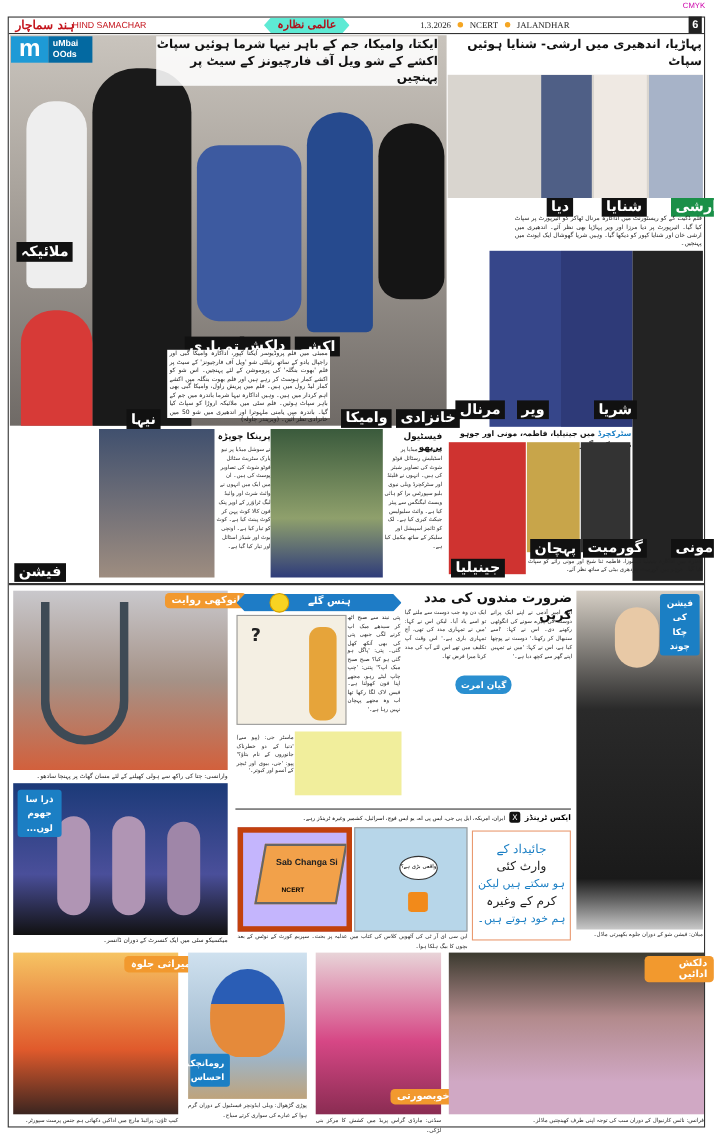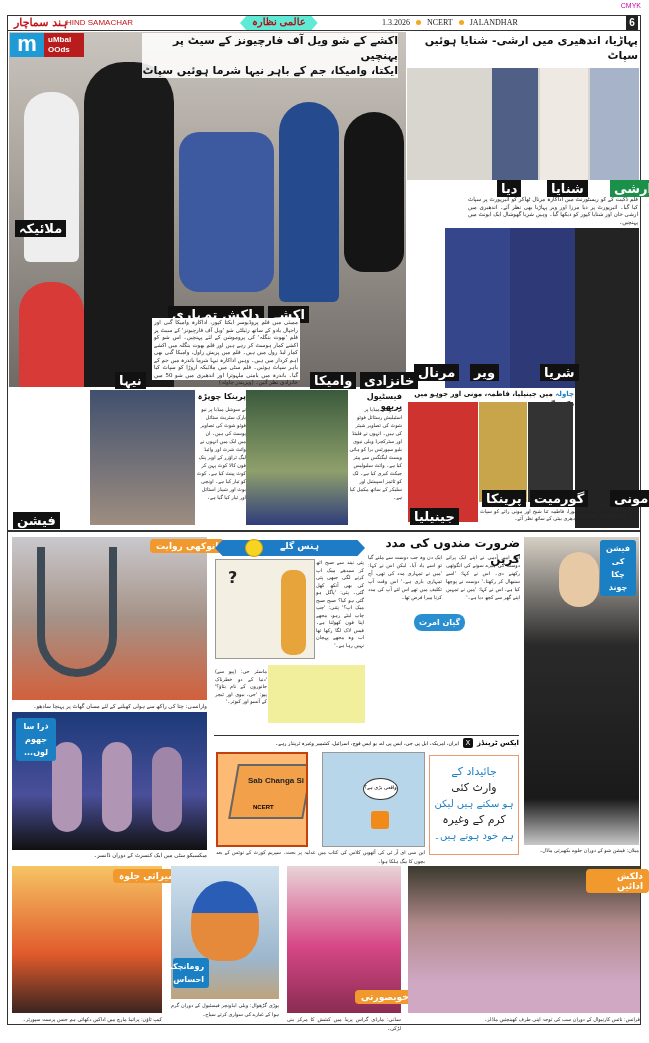--- a/index.html
+++ b/index.html
@@ -16,21 +16,21 @@
 .page-num{position:absolute;right:2px;top:0;width:12px;height:15px;background:#222;color:#fff;font-size:10px;font-weight:bold;text-align:center;line-height:15px}
 .photo{position:absolute;overflow:hidden}
 .cap-tag{position:absolute;background:#111;color:#fff;font-size:13px;font-weight:bold;padding:1px 4px;direction:rtl}
 .text-block{position:absolute;direction:rtl;font-size:6px;line-height:9px;color:#222;text-align:justify}
 .headline{position:absolute;direction:rtl;font-size:12px;line-height:16px;color:#111;font-weight:bold}
 .orange-tag{position:absolute;background:#f2992e;color:#fff;font-size:9px;font-weight:bold;padding:2px 6px;border-radius:4px;direction:rtl}
 .blue-tag{position:absolute;background:#1b7fc4;color:#fff;font-size:9px;font-weight:bold;padding:2px 5px;border-radius:3px;direction:rtl;text-align:center;line-height:13px}
 .rule{position:absolute;background:#333}
 .mumbai-logo{position:absolute;left:10px;top:33px;width:105px;height:24px;display:flex}
 .m-box{width:34px;height:24px;background:#1e9ad6;color:#fff;font-size:22px;font-weight:bold;text-align:center;line-height:22px;font-family:"Liberation Sans",sans-serif}
-.mo-box{width:40px;height:24px;background:#b91c1c;color:#fff;font-size:8px;font-weight:bold;line-height:10px;padding:2px 4px;font-family:"Liberation Sans",sans-serif}
+.mo-box{width:40px;height:24px;background:#0369a1;color:#fff;font-size:8px;font-weight:bold;line-height:10px;padding:2px 4px;font-family:"Liberation Sans",sans-serif}
 .humor-banner{position:absolute;left:215px;top:540px;width:150px;height:16px;background:#1e7cc6;clip-path:polygon(5% 0,95% 0,100% 50%,95% 100%,5% 100%,0 50%)}
 .emoji{position:absolute;left:245px;top:539px;width:18px;height:18px;border-radius:50%;background:#f7d322;border:1px solid #d8a000}
 .quote-box{position:absolute;left:429px;top:755px;width:90px;height:100px;border:1px solid #e99a70;background:#fff;direction:rtl;text-align:center;font-size:11px;line-height:16px;padding-top:8px}
 </style>
 </head>
 <body>
 
 <div class="cmyk">CMYK</div>
 <div class="page-border"></div>
 
@@ -57,22 +57,22 @@
   <div class="abs" style="left:170px;top:100px;width:95px;height:160px;background:#3d5aa0;border-radius:20px"></div>
 </div>
 <div class="mumbai-logo">
   <div class="m-box">m</div>
   <div class="mo-box">
     <div>uMbai</div>
     <div>OOds</div>
   </div>
 </div>
 <div class="headline" style="left:142px;top:33px;width:256px;text-align:right;background:rgba(255,255,255,.88);font-size:11px;line-height:15px">
+  <div>ایکتا، وامیکا، جم کے باہر نیہا شرما ہوئیں سپاٹ</div>
   <div>اکشے کے شو ویل آف فارچیونز کے سیٹ پر پہنچیں</div>
-  <div>ایکتا، وامیکا، جم کے باہر نیہا شرما ہوئیں سپاٹ</div>
 </div>
 <span class="cap-tag" style="left:15px;top:220px">ملائیکہ</span>
 <span class="cap-tag" style="left:168px;top:306px">تمہاری</span>
 <span class="cap-tag" style="left:218px;top:306px">دلکش</span>
 <span class="cap-tag" style="left:268px;top:306px">اکشے</span>
 <span class="cap-tag" style="left:310px;top:372px">وامیکا</span>
 <span class="cap-tag" style="left:360px;top:372px">خانزادی</span>
 <span class="cap-tag" style="left:115px;top:372px">نیہا</span>
 <div class="text-block" style="left:152px;top:318px;width:148px;height:62px;background:#fff;padding:1px 2px;font-size:5.5px;line-height:7.5px">ممبئی میں فلم پروڈیوسر ایکتا کپور، اداکارہ وامیکا گبی اور راجپال یادو کے ساتھ رئیلٹی شو 'ویل آف فارچیونز' کے سیٹ پر فلم 'بھوت بنگلہ' کی پروموشن کے لئے پہنچیں۔ اس شو کو اکشے کمار ہوسٹ کر رہے ہیں اور فلم بھوت بنگلہ میں اکشے کمار لیڈ رول میں ہیں۔ فلم میں پریش راول، وامیکا گبی بھی اہم کردار میں ہیں۔ وہیں اداکارہ نیہا شرما باندرہ میں جم کے باہر سپاٹ ہوئیں۔ فلم سٹی میں ملائیکہ اروڑا کو سپاٹ کیا گیا۔ باندرہ میں یامنی ملہوترا اور اندھیری میں شو 50 میں خانزادی نظر آئیں۔ (ویریندر چاولہ)</div>
 
@@ -90,28 +90,28 @@
 <div class="text-block" style="left:468px;top:196px;width:170px;height:30px;font-size:5.5px;line-height:7.5px">فلم ڈکیت کے کو ریسٹورنٹ میں اداکارہ مرنال ٹھاکر کو ائیرپورٹ پر سپاٹ کیا گیا۔ ائیرپورٹ پر دیا مرزا اور ویر پہاڑیا بھی نظر آئے۔ اندھیری میں ارشی خان اور شنایا کپور کو دیکھا گیا۔ وہیں شریا گھوشال ایک ایونٹ میں پہنچیں۔</div>
 <div class="photo" style="left:445px;top:228px;width:130px;height:160px;background:#36468a">
   <div class="abs" style="left:65px;top:0;width:65px;height:160px;background:#2e3a78"></div>
 </div>
 <div class="photo" style="left:575px;top:228px;width:64px;height:300px;background:#232323"></div>
 <span class="cap-tag" style="left:414px;top:364px">مرنال</span>
 <span class="cap-tag" style="left:470px;top:364px">ویر</span>
 <span class="cap-tag" style="left:540px;top:364px">شریا</span>
 
 <div class="headline" style="left:410px;top:389px;width:164px;font-size:7px;line-height:10px;text-align:right">
-  <span style="color:#1b7fc4">چاولہ</span>
+  <span style="color:#1b7fc4">سٹرکچرڈ</span>
   <span>میں جینیلیا، فاطمہ، مونی اور جوہو میں دکھے گورمیت</span>
 </div>
 <div class="photo" style="left:408px;top:402px;width:70px;height:120px;background:#cf3330"></div>
 <div class="photo" style="left:479px;top:402px;width:48px;height:100px;background:#c8a54a"></div>
 <div class="photo" style="left:528px;top:402px;width:45px;height:100px;background:#333"></div>
 <span class="cap-tag" style="left:410px;top:508px">جینیلیا</span>
-<span class="cap-tag" style="left:482px;top:490px">پرینکا</span>
+<span class="cap-tag" style="left:482px;top:490px">پہچان</span>
 <span class="cap-tag" style="left:530px;top:490px">گورمیت</span>
 <span class="cap-tag" style="left:610px;top:490px">مونی</span>
 <div class="text-block" style="left:480px;top:508px;width:158px;height:18px;font-size:5px;line-height:7px">باندرہ میں اداکارہ جینیلیا ڈیسوزا، فاطمہ ثنا شیخ اور مونی رائے کو سپاٹ کیا گیا۔ جوہو میں گورمیت چودھری بیٹی کے ساتھ نظر آئے۔</div>
 
 <span class="cap-tag" style="left:13px;top:512px">فیشن</span>
 <div class="photo" style="left:90px;top:390px;width:105px;height:135px;background:linear-gradient(180deg,#40506e,#9e8d80)"></div>
 <div class="headline" style="left:196px;top:392px;width:50px;font-size:8px;line-height:10px;text-align:right">پرینکا چوپڑہ</div>
 <div class="text-block" style="left:196px;top:405px;width:50px;height:120px;font-size:5px;line-height:8px;text-align:right">نے سوشل میڈیا پر نیو یارک سٹریٹ سٹائل فوٹو شوٹ کی تصاویر پوسٹ کی ہیں۔ ان میں ایک میں انہوں نے وائٹ شرٹ اور وائیڈ لیگ ٹراؤزر کے اوپر پنک فون کالا کوٹ پہن کر کوٹ پینٹ کیا ہے۔ کوٹ کو تیار کیا ہے۔ اونچی بوٹ اور شیڈز اسٹائل اور تیار کیا گیا ہے۔</div>
 <div class="photo" style="left:246px;top:390px;width:102px;height:135px;background:linear-gradient(180deg,#3a5a3c,#8fa06c 60%,#2f3c7a)"></div>
 <div class="headline" style="left:348px;top:392px;width:54px;font-size:8px;line-height:10px;text-align:right">فیسٹیول پربھو</div>
@@ -155,21 +155,21 @@
 <span class="blue-tag" style="left:600px;top:540px;width:36px;font-size:8px">فیشن کی چکا چوند</span>
 <div class="text-block" style="left:524px;top:846px;width:115px;font-size:5px">میلان: فیشن شو کے دوران جلوے بکھیرتی ماڈل۔</div>
 
 <div class="rule" style="left:214px;top:735px;width:305px;height:1px"></div>
 <div style="position:absolute;left:214px;top:737px;width:305px;height:12px;direction:rtl;display:flex;gap:4px;align-items:center">
   <span style="font-size:7px;font-weight:bold">ایکس ٹرینڈز</span>
   <span style="width:10px;height:10px;background:#111;color:#fff;font-size:7px;text-align:center;line-height:10px;border-radius:2px">X</span>
   <span style="font-size:5px">ایران، امریکہ، ایل پی جی، ایس پی اے، یو ایس فوج، اسرائیل، کشمیر وغیرہ ٹرینڈز رہے۔</span>
 </div>
 
-<div class="photo" style="left:216px;top:752px;width:92px;height:95px;background:#fdba74;border:2px solid #c2410c">
+<div class="photo" style="left:216px;top:752px;width:104px;height:95px;background:#c4b5fd;border:5px solid #c2410c">
   <div class="abs" style="left:15px;top:10px;width:75px;height:55px;background:#f2a14a;transform:skew(-10deg);border:2px solid #666"></div>
   <span class="abs" style="left:30px;top:22px;font-size:8px;font-weight:bold;color:#222;font-family:'Liberation Sans',sans-serif">Sab Changa Si</span>
   <span class="abs" style="left:35px;top:50px;font-size:6px;font-weight:bold;font-family:'Liberation Sans',sans-serif">NCERT</span>
 </div>
 <div class="photo" style="left:322px;top:752px;width:103px;height:95px;background:#b7d6e9;border:1px solid #999">
   <div class="abs" style="left:40px;top:25px;width:35px;height:22px;background:#fff;border-radius:50%;border:1px solid #333;font-size:5px;text-align:center;padding-top:5px;direction:rtl">واقعی بڑی ہے؟</div>
   <div class="abs" style="left:48px;top:58px;width:18px;height:18px;background:#f28a1a;border-radius:3px"></div>
 </div>
 <div class="text-block" style="left:216px;top:848px;width:209px;font-size:5px">این سی ای آر ٹی کی آٹھویں کلاس کی کتاب میں عدلیہ پر بحث۔ سپریم کورٹ کے نوٹس کے بعد بچوں کا بیگ ہلکا ہوا۔</div>
 

